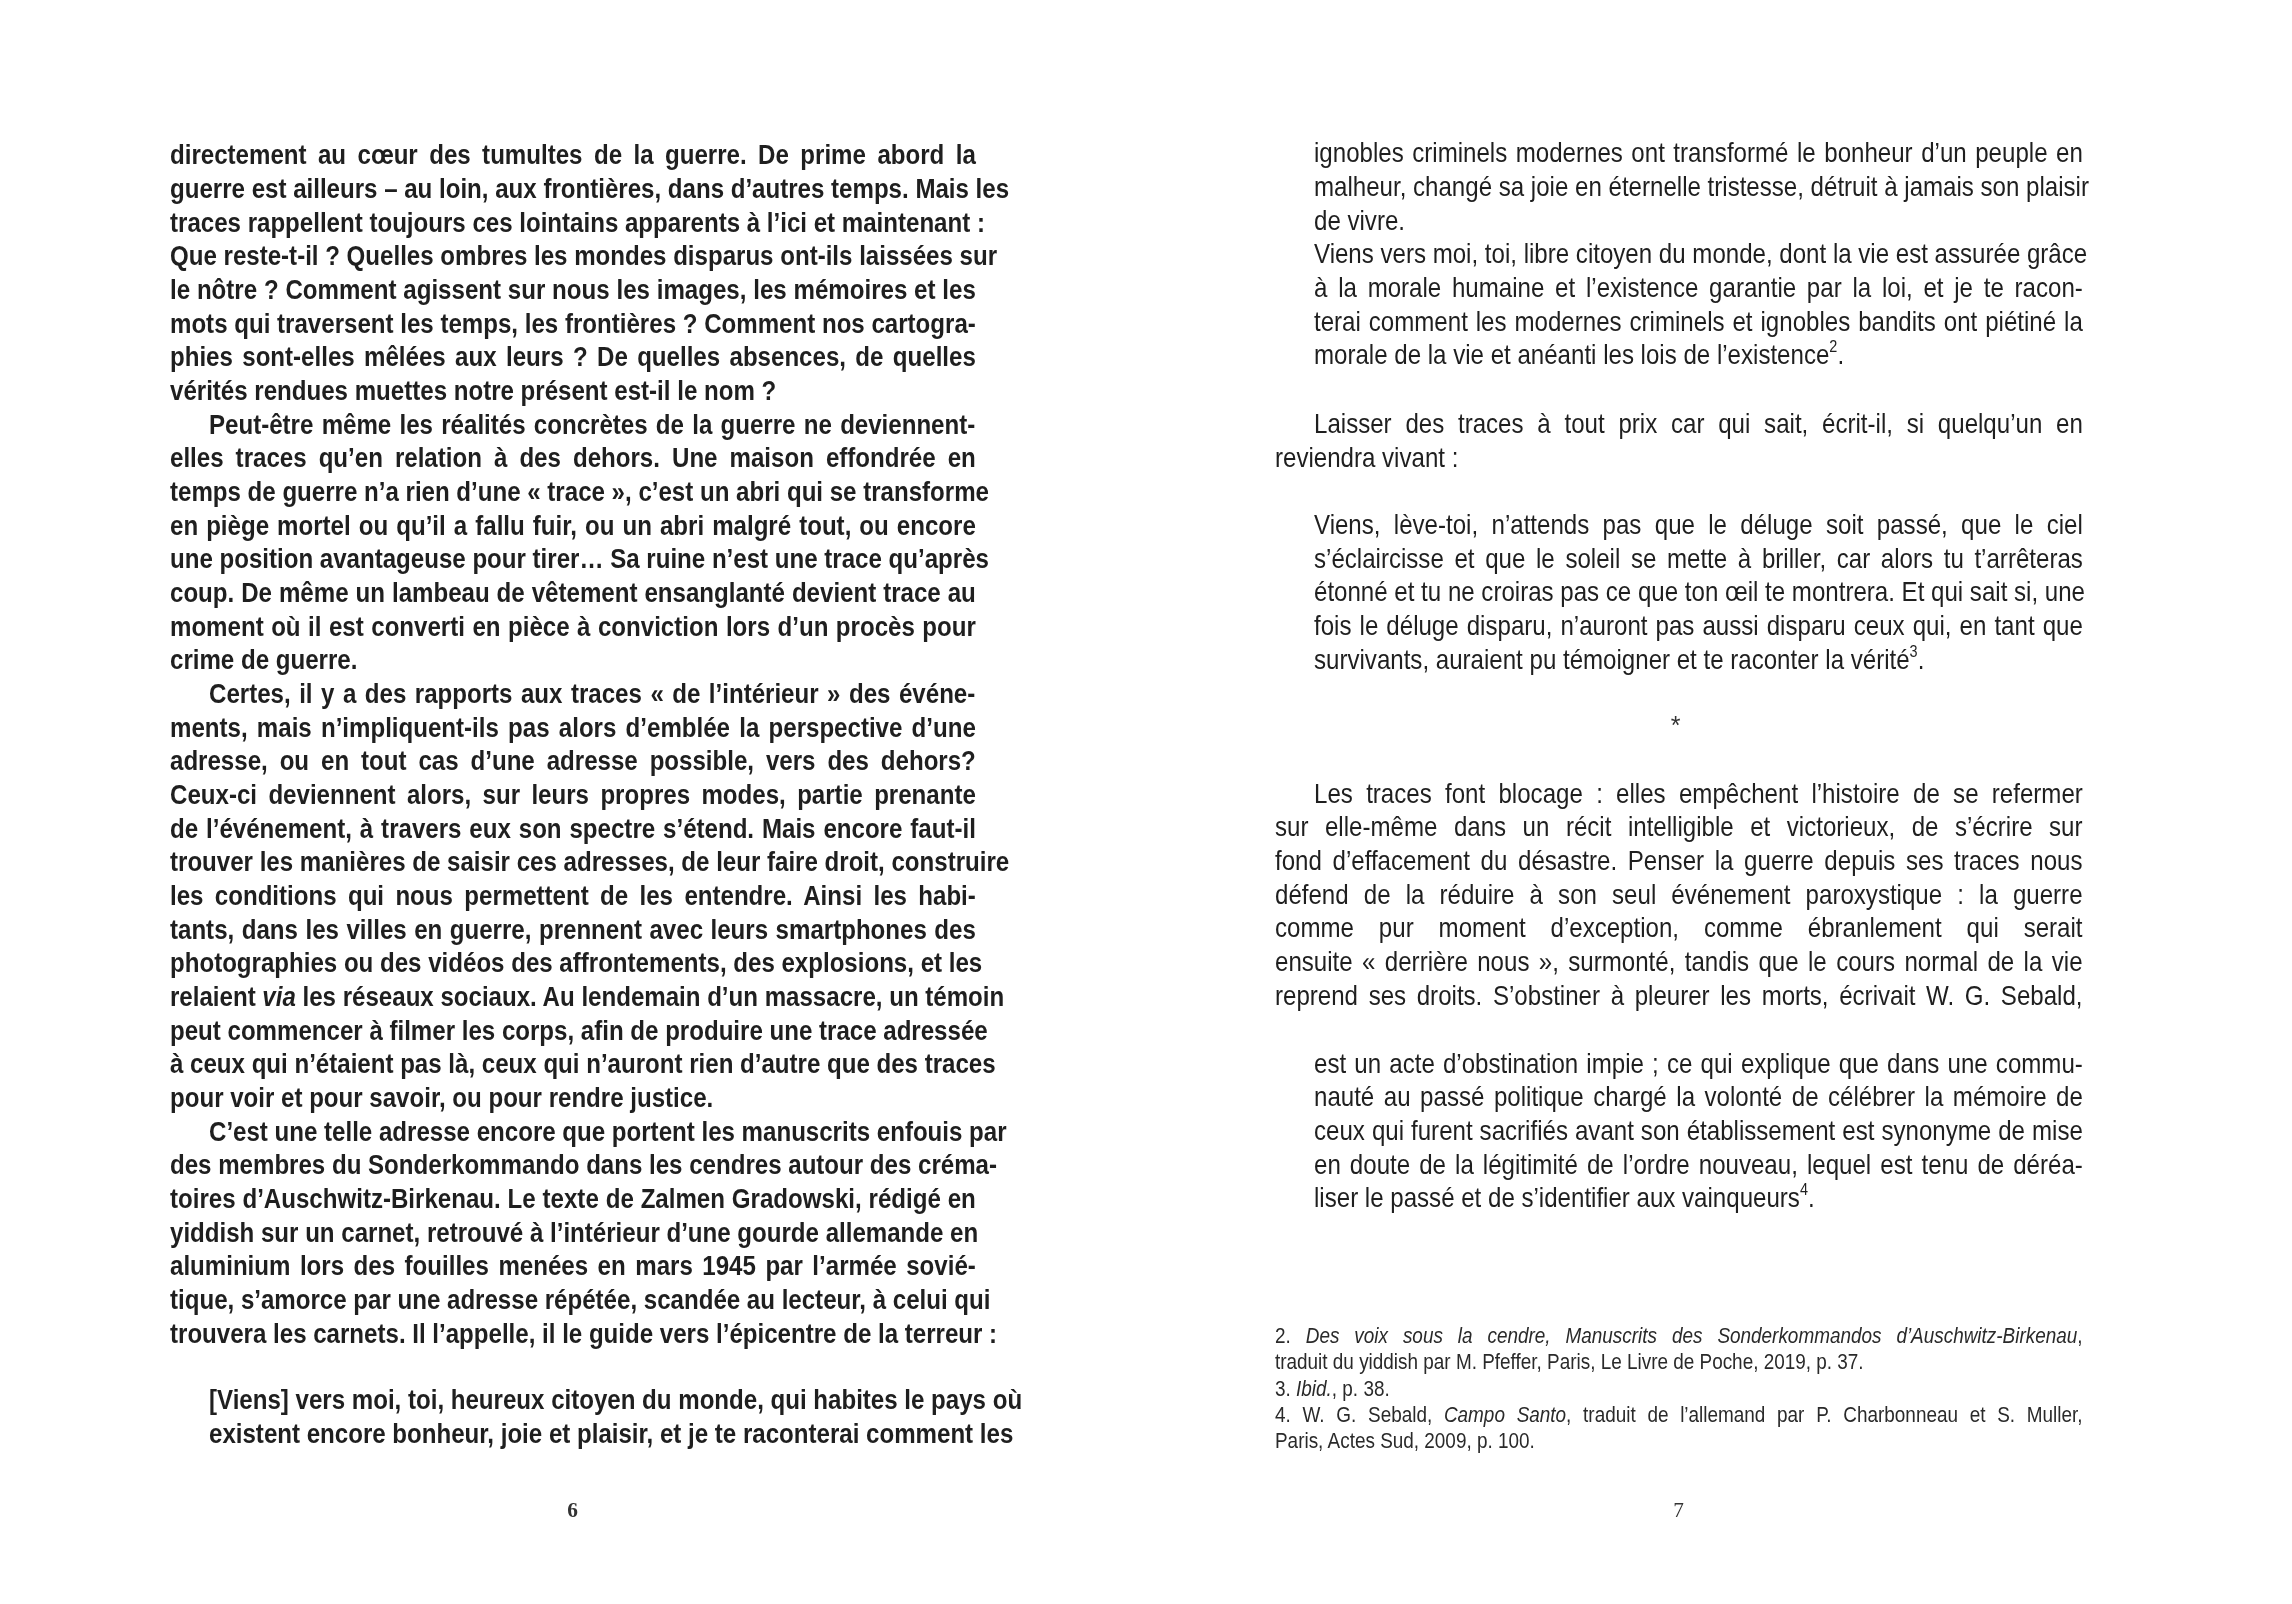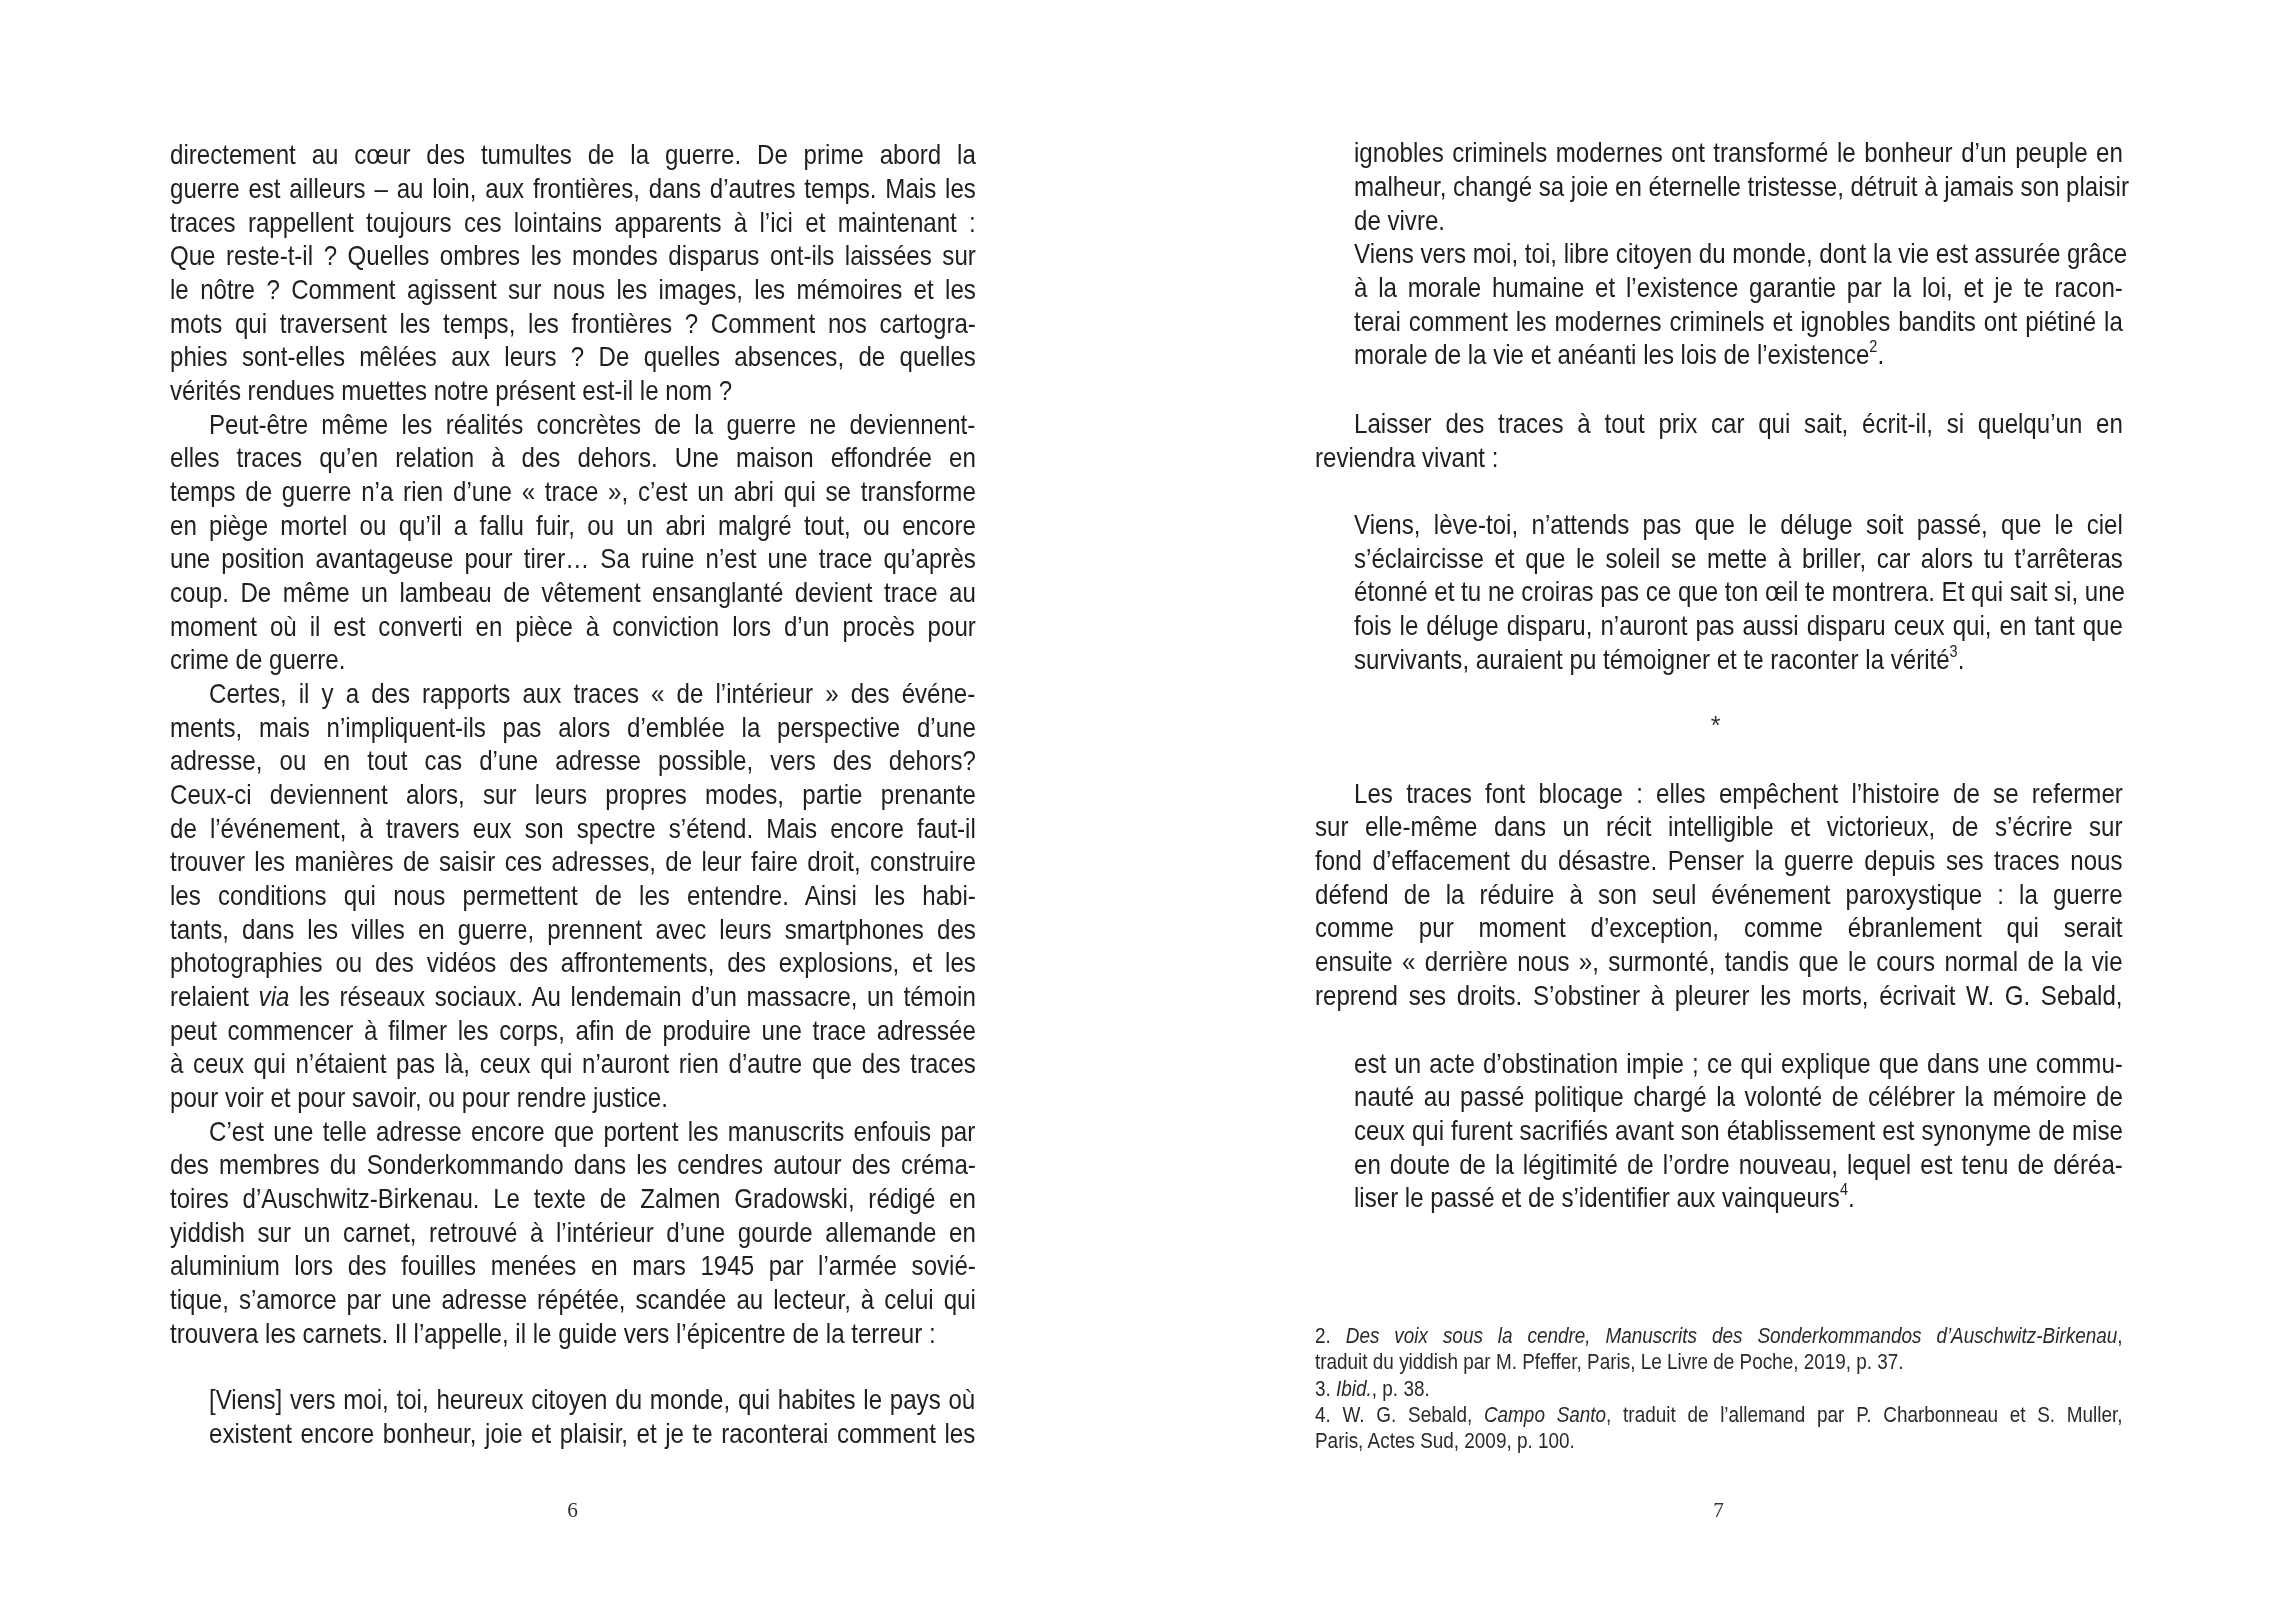--- a/index.html
+++ b/index.html
@@ -1,20 +1,20 @@
 <!DOCTYPE html>
 <html><head>
 <meta charset="utf-8">
 <style>
   html, body { margin:0; padding:0; background:#ffffff; }
   body { width:2292px; height:1604px; position:relative; overflow:hidden; color:#1f1f1f;
          font-family:"Liberation Sans", sans-serif; }
   .page { position:absolute; top:0; height:1604px; }
-  .page-left { left:0; width:1146px; }
-  .page-right { left:1146px; width:1146px; }
+  .page-left { left:0; width:1146px;font-weight:bold; }
+  .page-right { left:1106px; width:1146px; }
   .line { position:absolute; height:34px; line-height:34px; font-size:28px;
           white-space:nowrap; transform-origin:0 50%; transform:scaleX(0.86); }
   .line.j { text-align:justify; text-align-last:justify; }
   .line.l { text-align:left; }
   .fn { position:absolute; height:26px; line-height:26px; font-size:22px; white-space:nowrap;
         transform-origin:0 50%; transform:scaleX(0.86); color:#2a2a2a; }
   .fn.j { text-align:justify; text-align-last:justify; }
   .fn.l { text-align:left; }
   sup { font-size:0.6em; line-height:0; vertical-align:0.7em; }
   .pnum { position:absolute; font-family:"Liberation Serif", serif; font-size:21.3px; color:#333;

